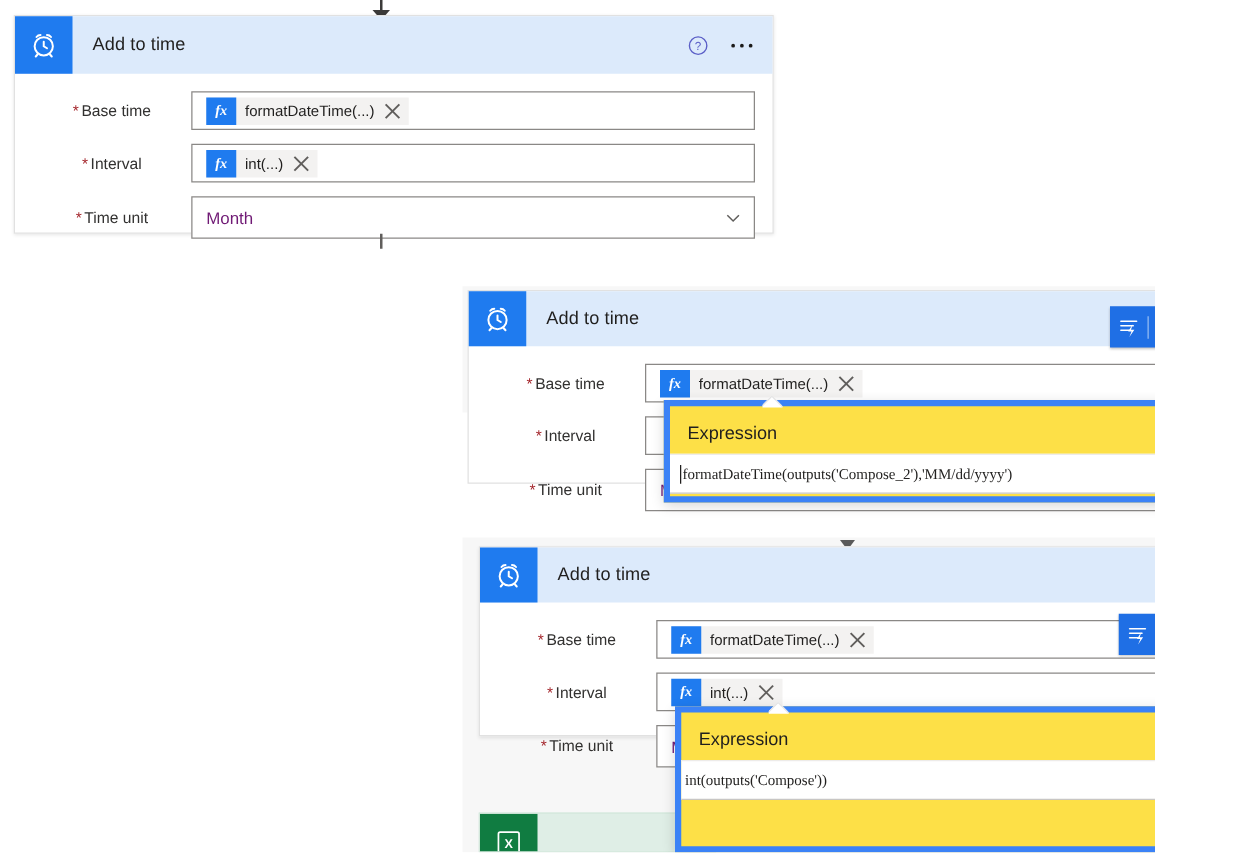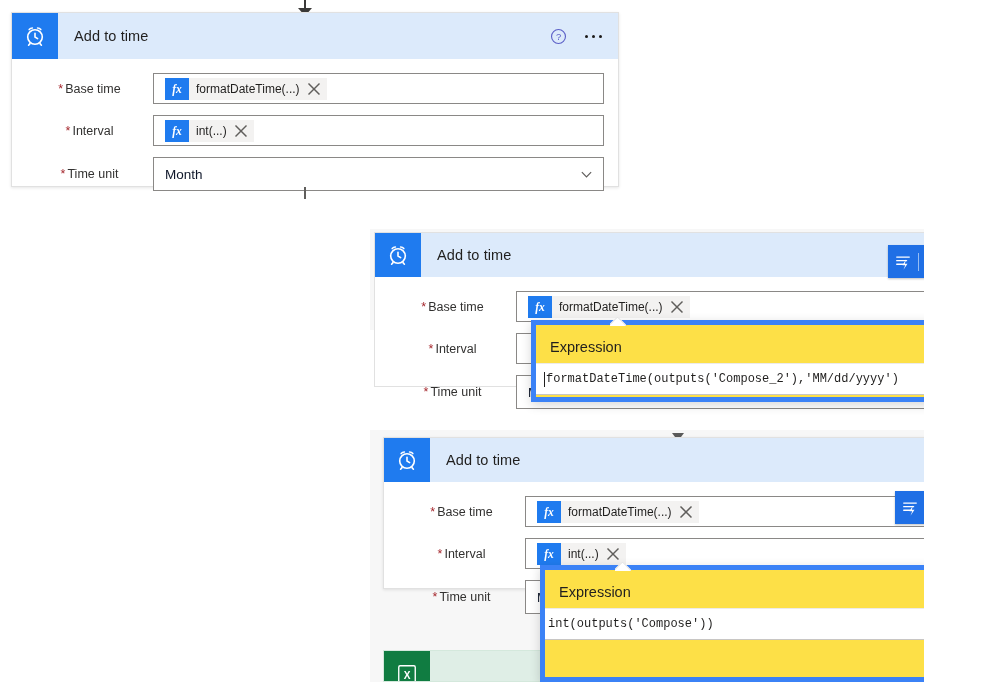--- a/index.html
+++ b/index.html
@@ -136,21 +136,21 @@
   .token .tok-x {
     width: 18px;
     height: 18px;
     margin-right: 4px;
     flex: 0 0 auto;
   }
 
   
   .dropdown-text {
     font-size: 13.5px;
-    color: #0f172a;
+    color: #701a75;
     padding-left: 11px;
   }
   .chev {
     margin-left: auto;
     margin-right: 10px;
     width: 13px;
     height: 13px;
   }
 
   
@@ -238,21 +238,21 @@
     position: relative;
   }
   .expr-caret {
     width: 1px;
     height: 15px;
     background: #201f1e;
     margin-left: 8px;
     flex: 0 0 auto;
   }
   .expr-text {
-    font-family: Liberation Mono, monospace;
+    font-family: Liberation Serif, serif;
     font-size: 12px;
     color: #201f1e;
     white-space: nowrap;
     padding-left: 1px;
   }
 
   
   .conn-arrow { position: absolute; }
   .conn-line {
     position: absolute;

